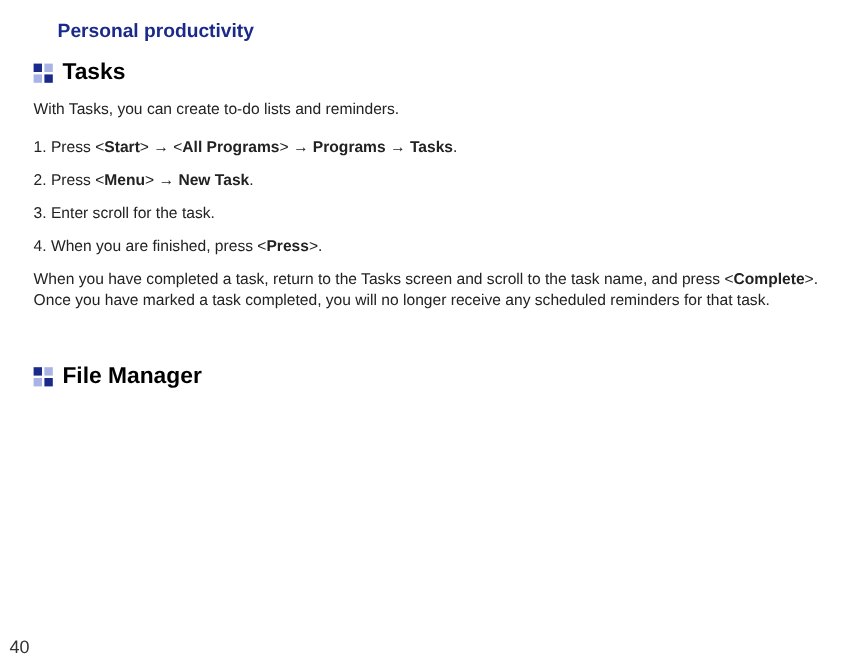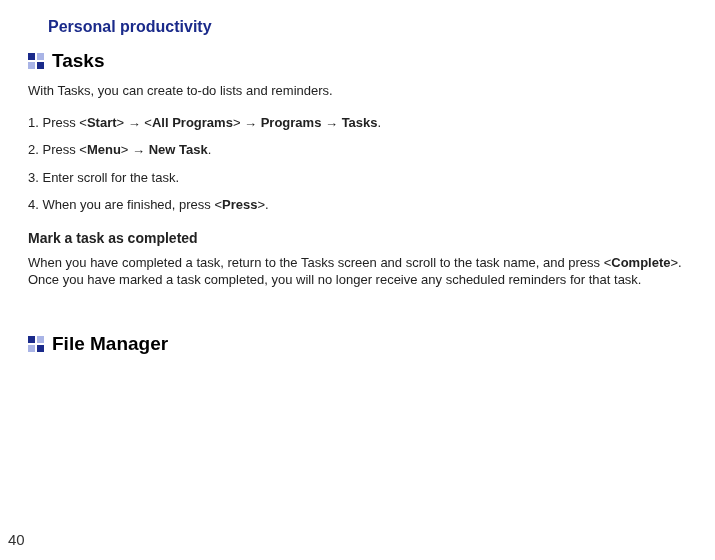--- a/index.html
+++ b/index.html
@@ -117,21 +117,20 @@
         <span>Press &lt;</span><span class="b">Menu</span><span>&gt; → </span><span class="b">New Task</span><span>.</span>
       </li>
       <li>
         <span>Enter scroll for the task.</span>
       </li>
       <li>
         <span>When you are finished, press &lt;</span><span class="b">Press</span><span>&gt;.</span>
       </li>
     </ol>
 
-    <div class="subhead">Mark a task as completed</div>
 
     <p class="para">
       <span>When you have completed a task, return to the Tasks screen and scroll to the task name, and press &lt;</span><span class="b">Complete</span><span>&gt;. Once you have marked a task completed, you will no longer receive any scheduled reminders for that task.</span>
     </p>
 
   </div>
 
   <div class="col">
 
     <div class="section-title">

